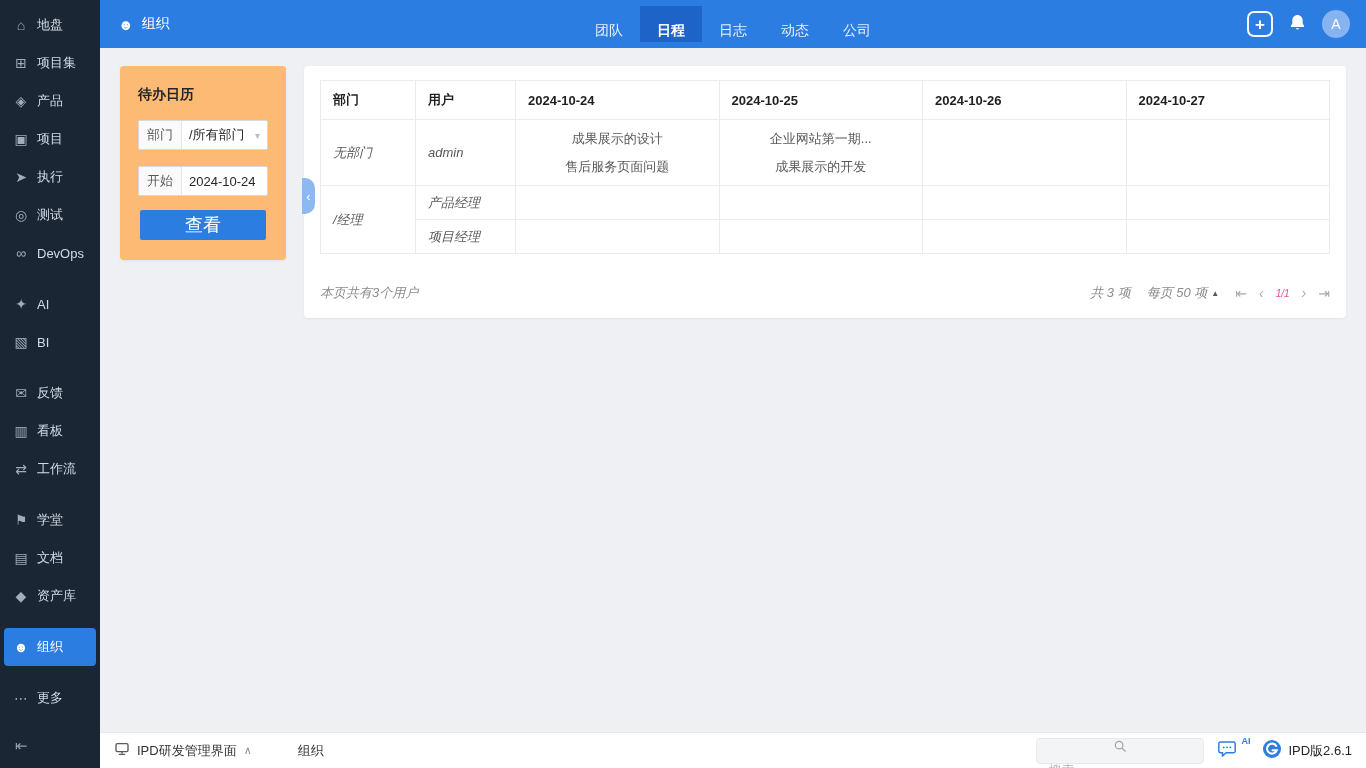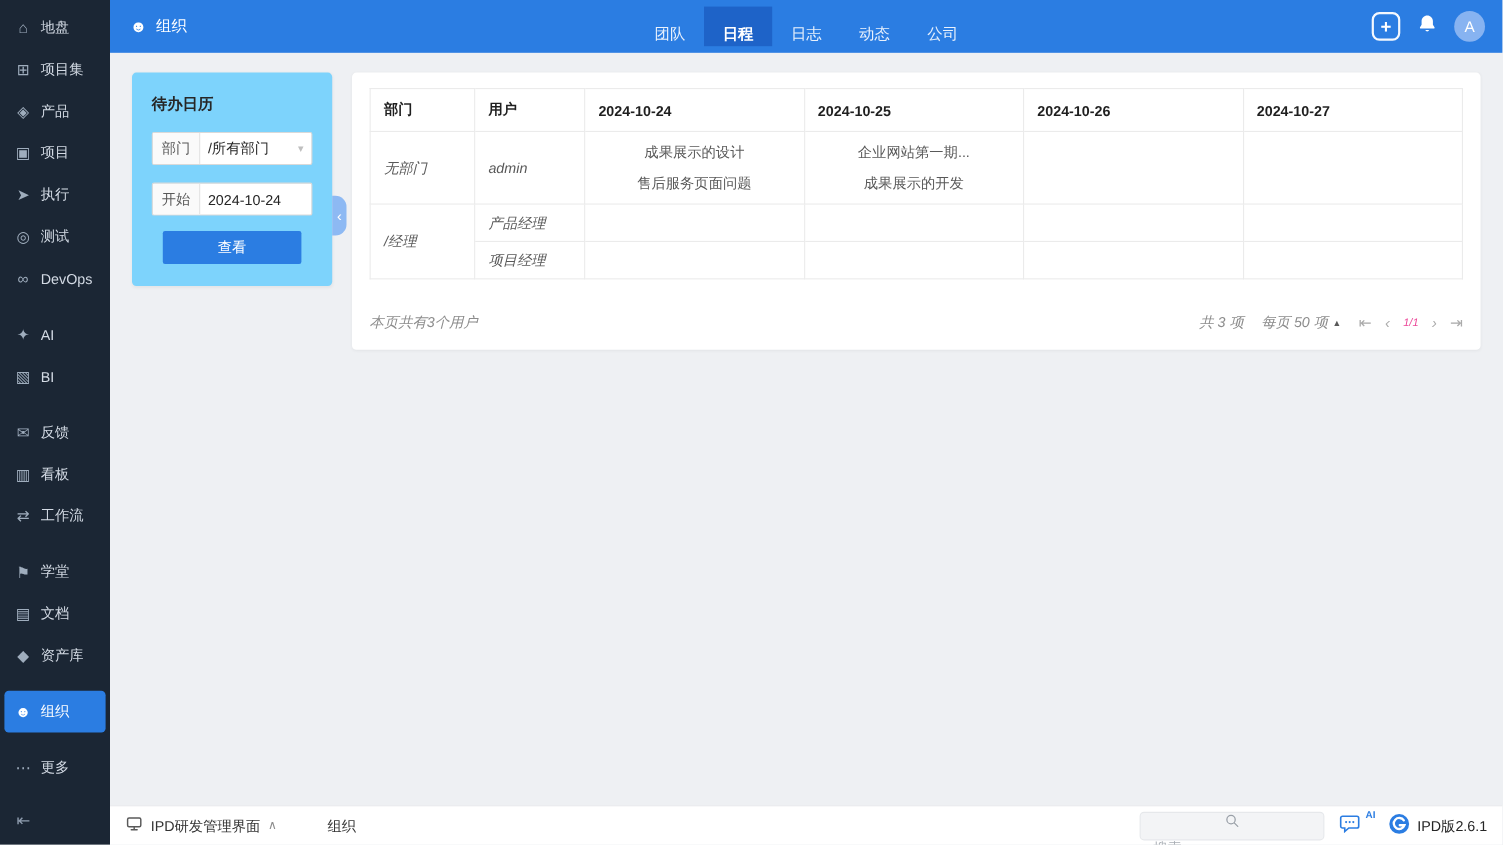--- a/index.html
+++ b/index.html
@@ -36,30 +36,30 @@
   .tab{padding:0 17px;line-height:48px;font-size:14px;color:#e9f1fc;cursor:pointer;}
   .tab.active{background:var(--active-tab-bg);color:#fff;font-weight:bold;}
   .topbar-right{margin-left:auto;display:flex;align-items:center;gap:15px;padding-right:16px;}
   .plus-btn{width:26px;height:26px;border:2px solid rgba(255,255,255,.95);border-radius:7px;display:flex;align-items:center;justify-content:center;font-size:17px;font-weight:bold;line-height:1;cursor:pointer;}
   .bell-btn{display:flex;align-items:center;cursor:pointer;}
   .avatar{width:28px;height:28px;border-radius:50%;background:#87b3f1;color:#fff;display:flex;align-items:center;justify-content:center;font-size:14px;cursor:pointer;}
 
   
   .content{flex:1;position:relative;display:flex;align-items:flex-start;gap:18px;padding:18px 20px;overflow:hidden;}
 
-  .filter-card{width:182px;flex:none;background:#7dd3fc;border-radius:4px;padding:20px 18px 20px;box-shadow:0 1px 3px rgba(0,0,0,.05);}
+  .filter-card{width:166px;flex:none;background:#fdba74;border-radius:4px;padding:20px 18px 20px;box-shadow:0 1px 3px rgba(0,0,0,.05);}
   .filter-title{font-size:14px;font-weight:bold;color:#262626;margin-bottom:16px;}
   .field{display:flex;align-items:center;height:30px;border:1px solid #d9d9d9;border-radius:2px;font-size:13px;background:#fff;overflow:hidden;cursor:pointer;}
   .field + .field{margin-top:16px;}
   .field-dept{margin-bottom:8px;}
   .field-label{padding:0 8px;color:#595959;background:#fafafa;border-right:1px solid #e4e4e4;height:100%;display:flex;align-items:center;flex:none;}
   .field-value{flex:1;padding:0 7px;color:#262626;white-space:nowrap;overflow:hidden;}
   .field-caret{color:#bfbfbf;padding-right:7px;font-size:10px;flex:none;}
   .field-input{flex:1;min-width:0;border:none;outline:none;background:transparent;padding:0 7px;font:inherit;color:#262626;}
-  .view-btn{display:block;width:126px;margin:14px auto 0;height:30px;background:var(--accent);color:#fff;border:none;border-radius:2px;font-size:13px;cursor:pointer;font-family:inherit;}
+  .view-btn{display:block;width:126px;margin:14px auto 0;height:30px;background:var(--accent);color:#fff;border:none;border-radius:2px;font-size:18px;cursor:pointer;font-family:inherit;}
 
   .panel-toggle{position:absolute;left:202px;top:130px;width:13px;height:36px;background:#8db9f3;color:#fff;border-radius:0 10px 10px 0;display:flex;align-items:center;justify-content:center;font-size:13px;cursor:pointer;}
 
   .table-card{flex:1;min-width:0;background:#fff;border-radius:4px;padding:14px 16px 16px;box-shadow:0 1px 3px rgba(0,0,0,.05);}
   table.schedule{width:100%;border-collapse:collapse;table-layout:fixed;}
   .schedule th,.schedule td{border:1px solid #ebebeb;font-size:13px;}
   .schedule th{text-align:left;padding:10px 12px;color:#1f1f1f;font-weight:bold;height:38px;}
   .schedule td{color:#595959;}
   .cell-dept,.cell-user{padding:6px 12px;text-align:left;vertical-align:middle;font-style:italic;}
   .row-admin td{height:66px;}

